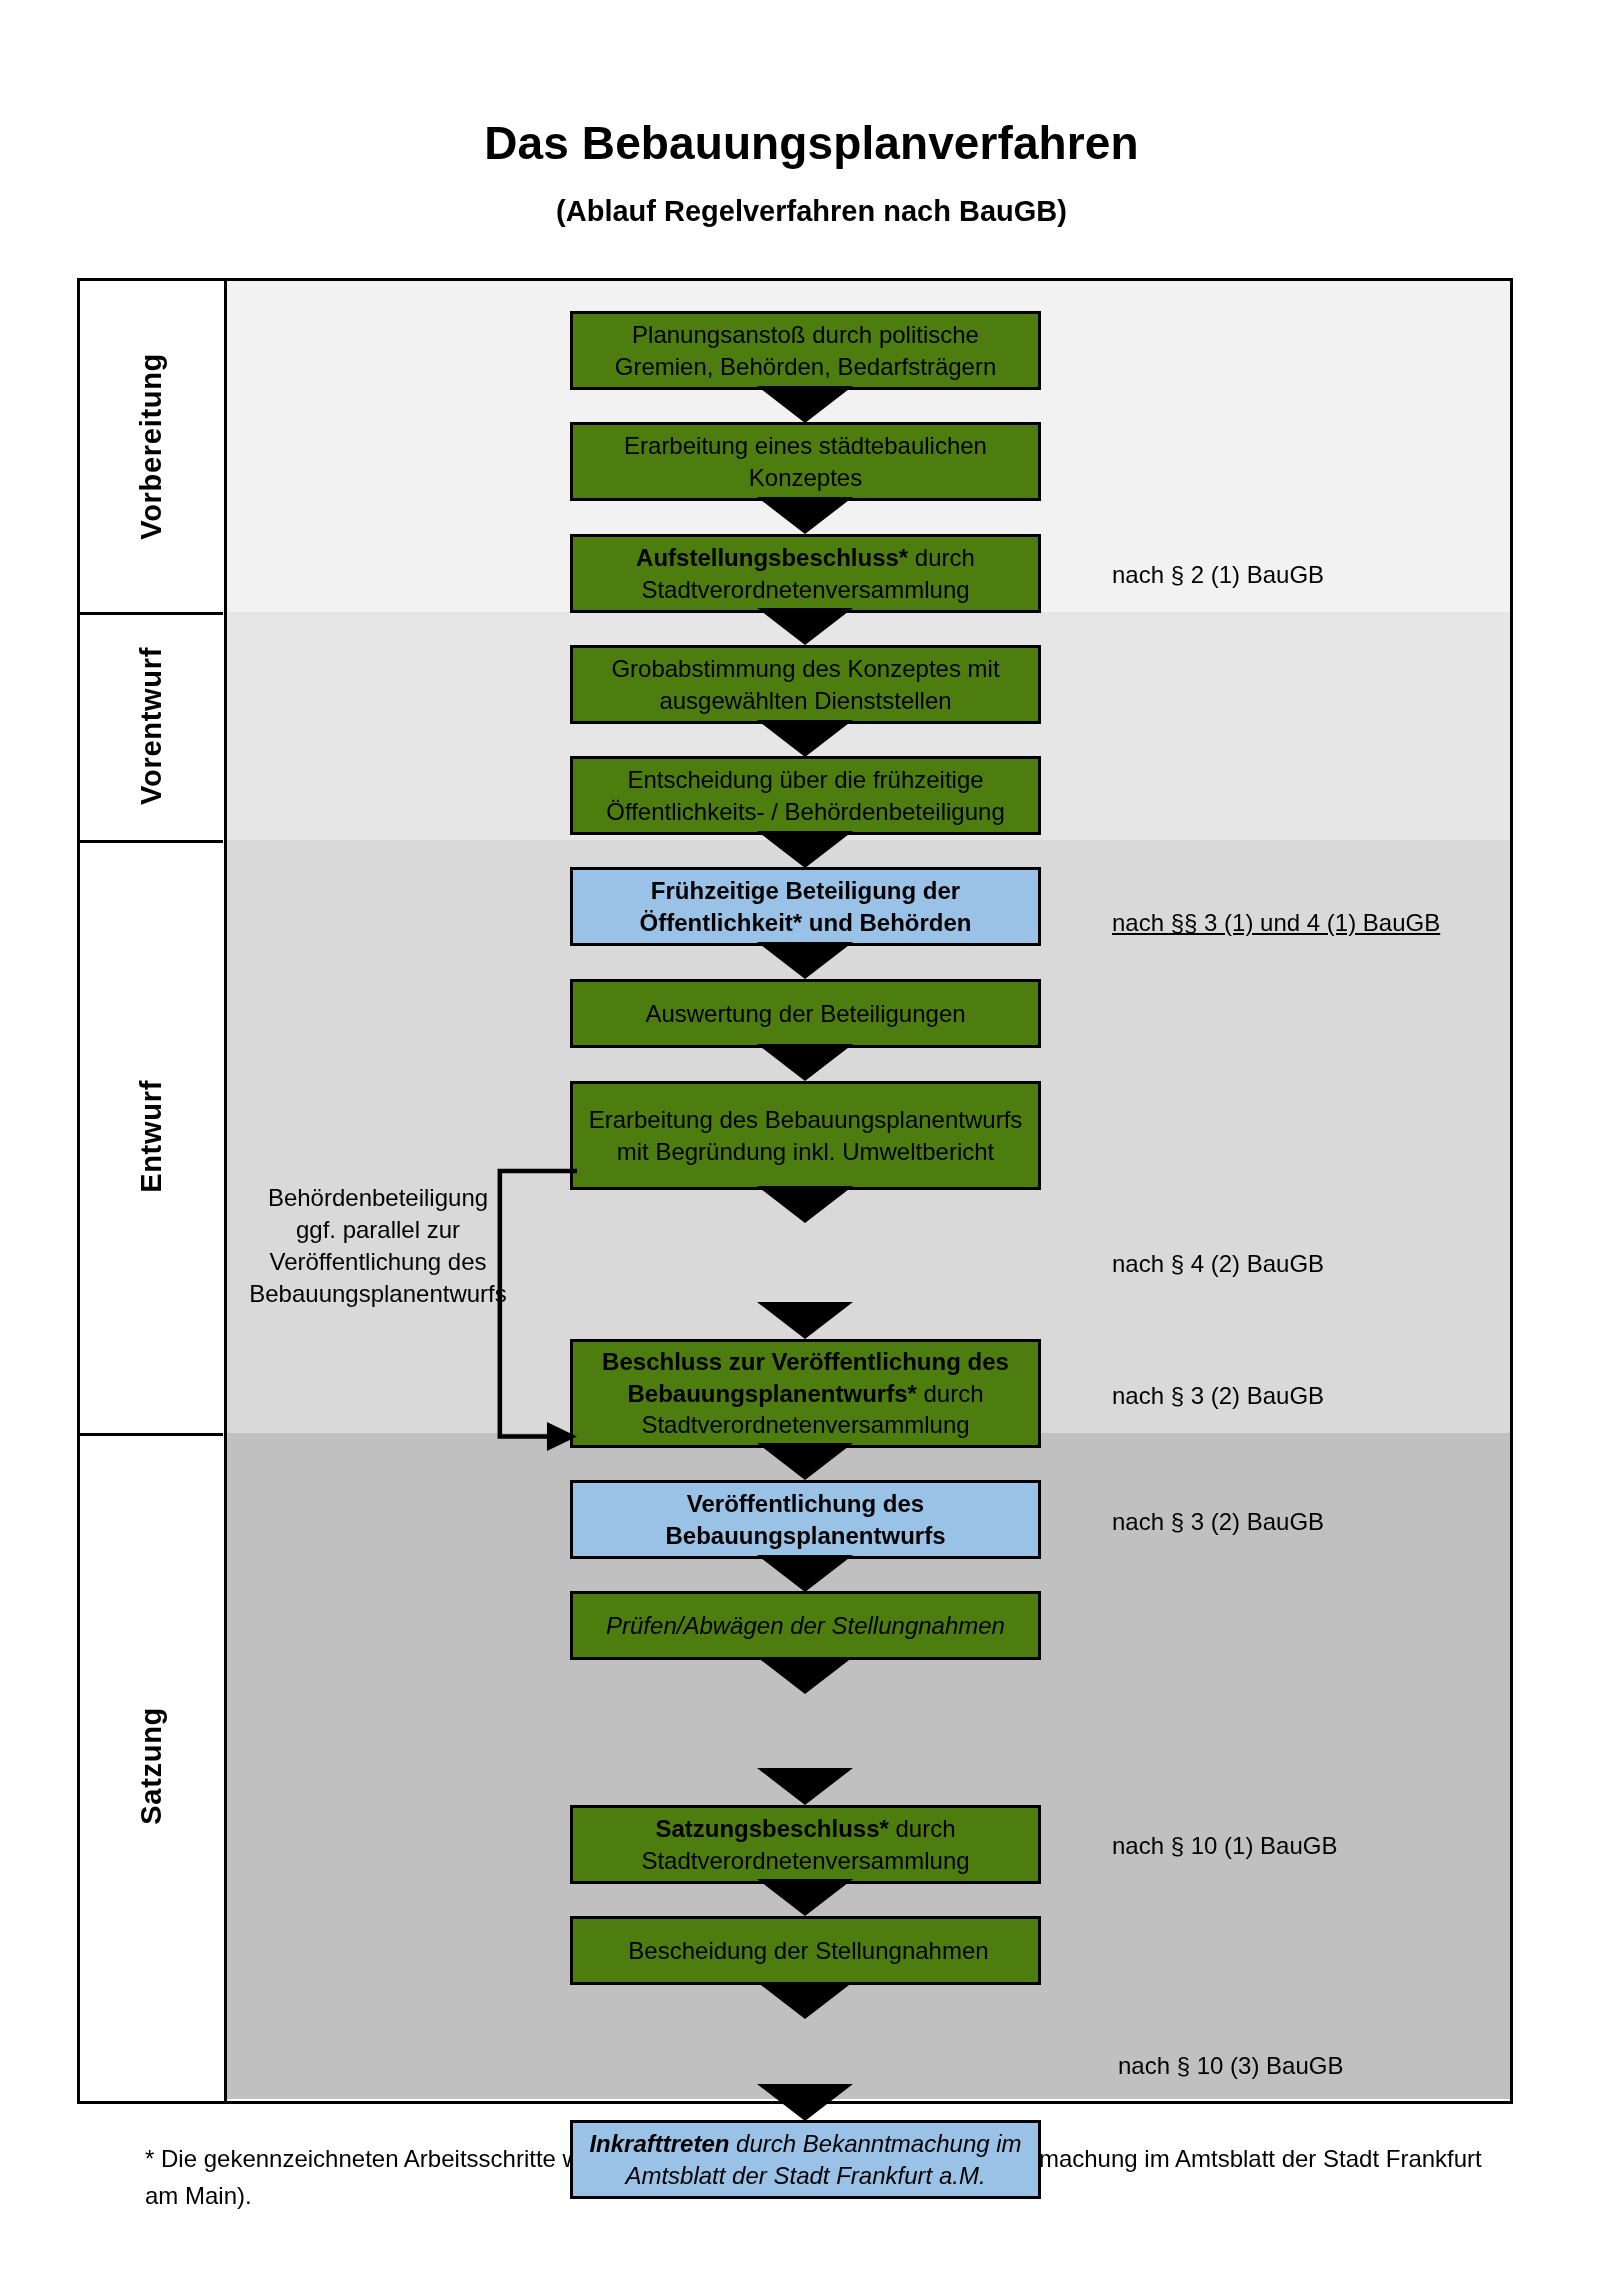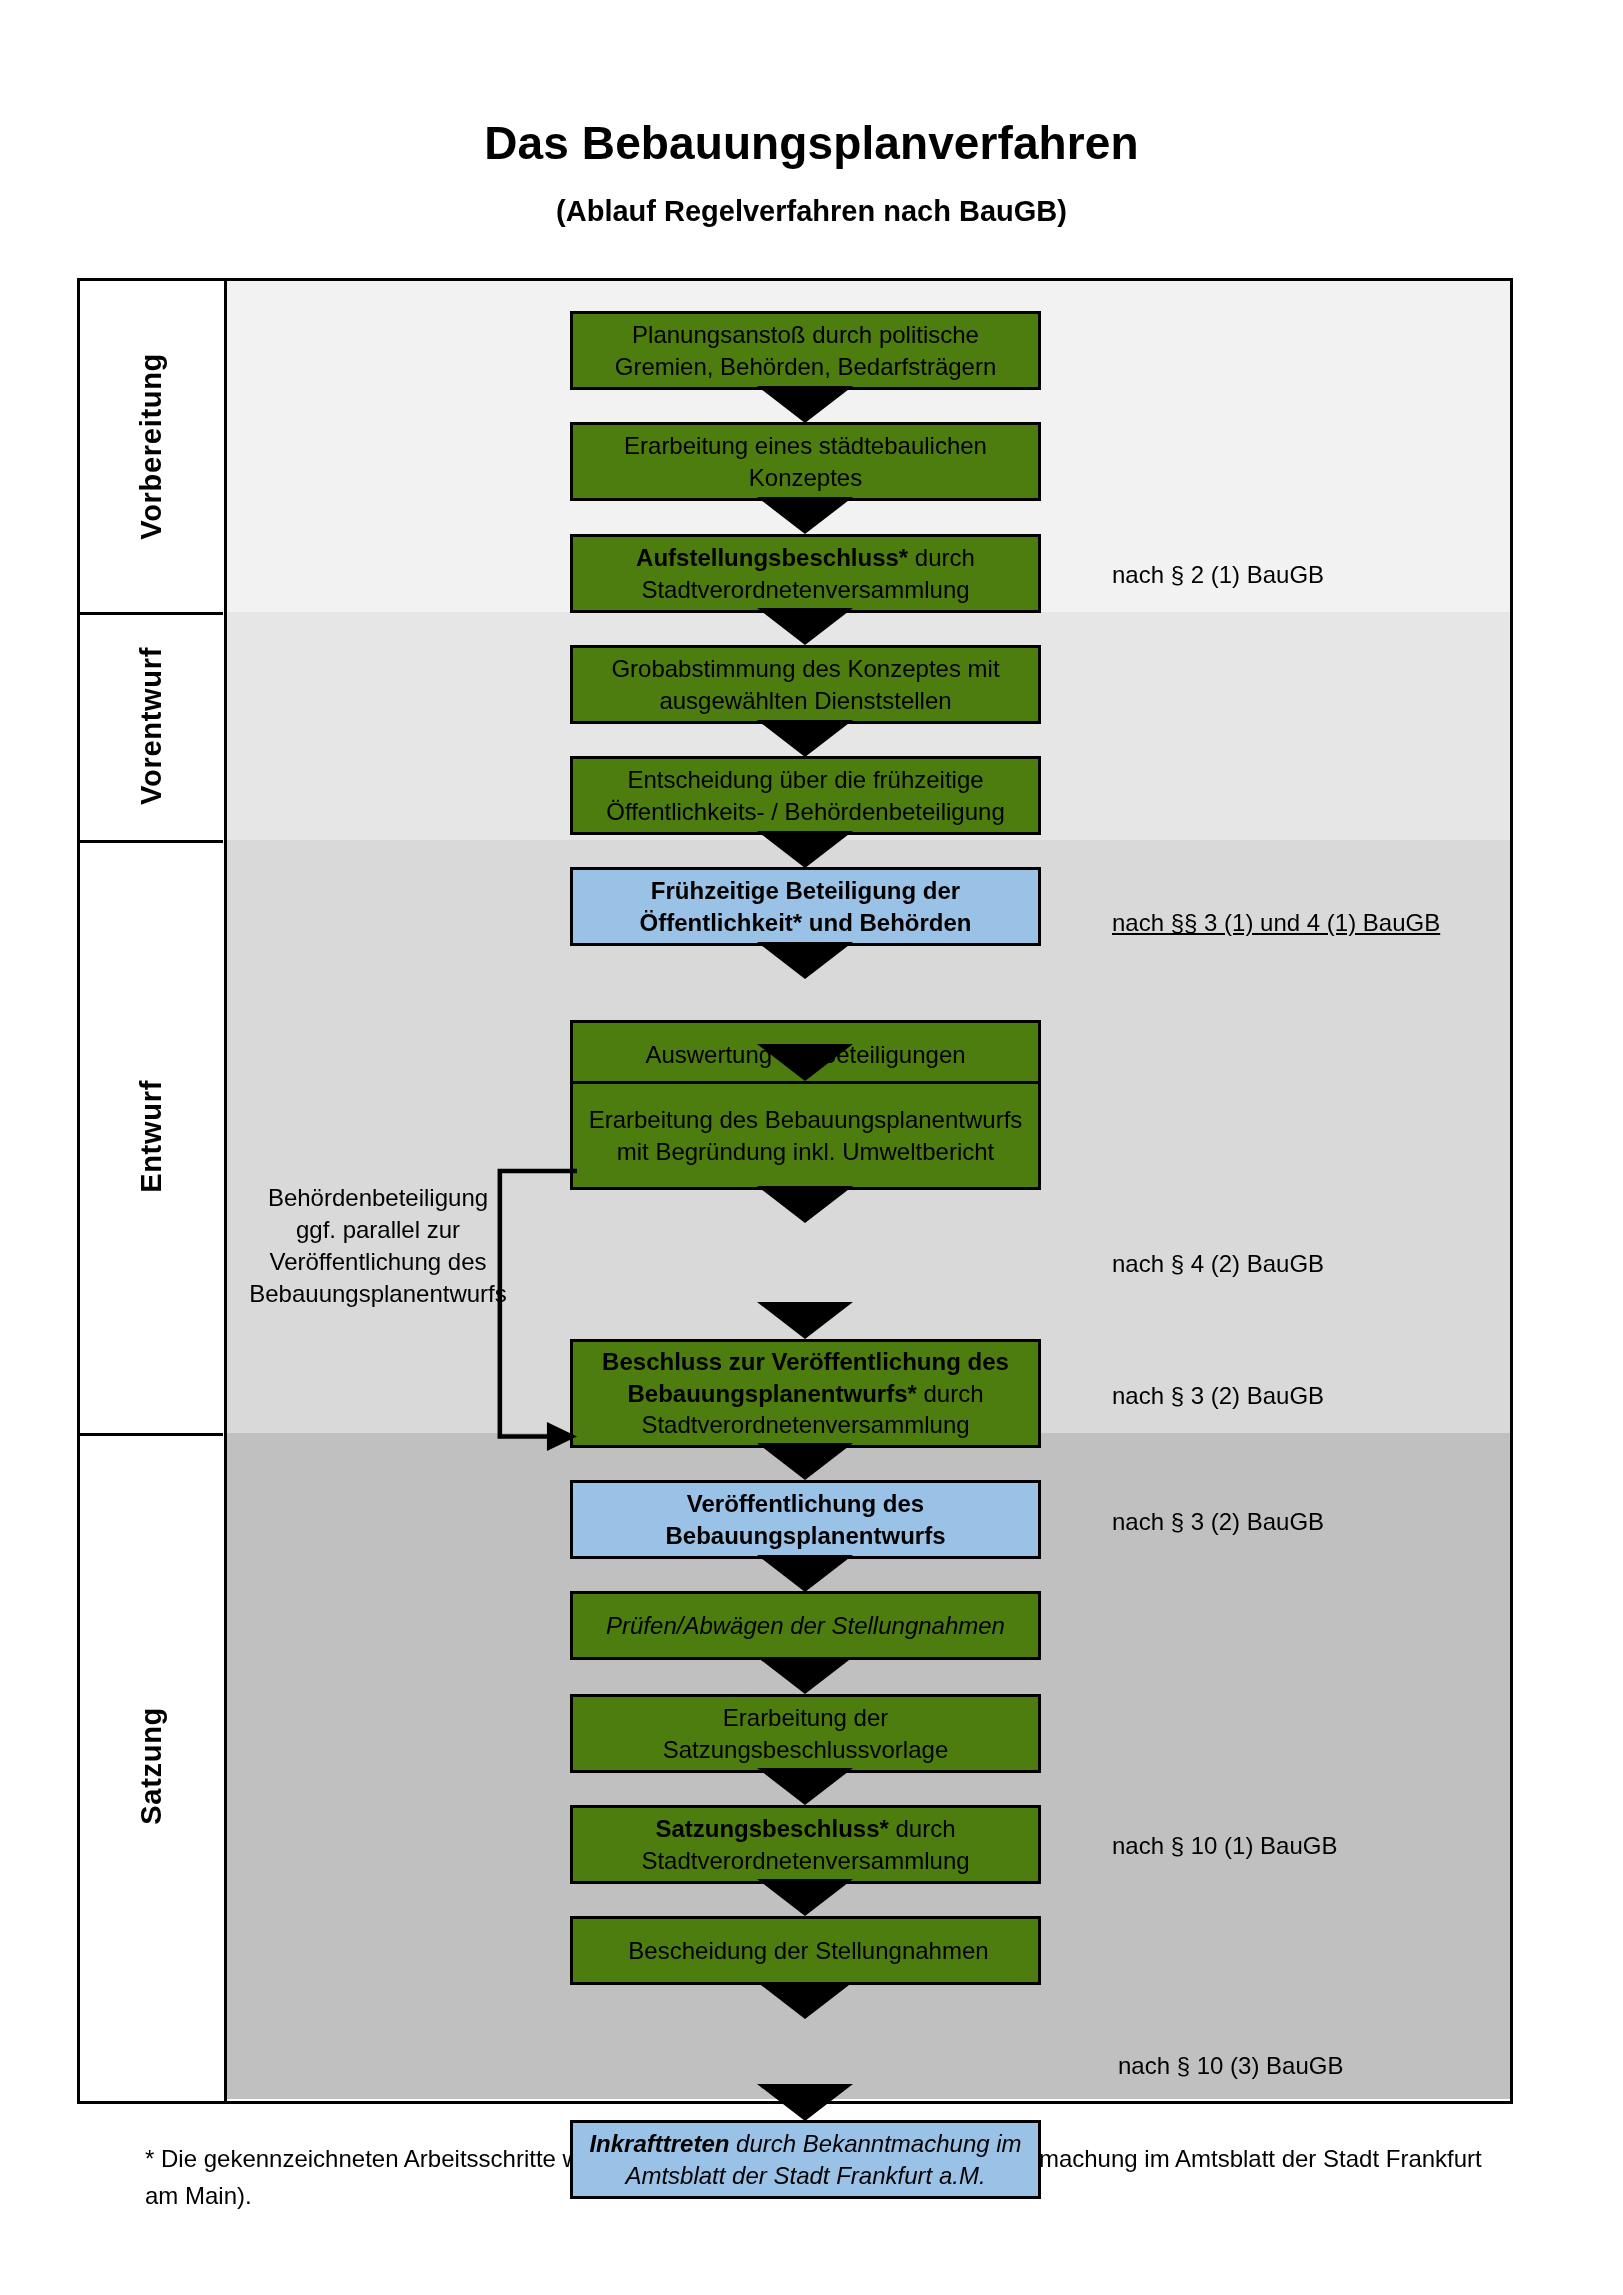--- a/index.html
+++ b/index.html
@@ -237,21 +237,21 @@
   <div class="fbox" style="top:475px;height:79px;">
     <span class="btext">Entscheidung über die frühzeitige Öffentlichkeits- / Behördenbeteiligung</span>
   </div>
   <div class="darrow" style="top:550px;"></div>
 
   <div class="fbox blue" style="top:586px;height:79px;">
     <span class="btext"><b>Frühzeitige Beteiligung der Öffentlichkeit* und Behörden</b></span>
   </div>
   <div class="darrow" style="top:661px;"></div>
 
-  <div class="fbox" style="top:739px;height:69px;justify-content:center;">
+  <div class="fbox" style="top:698px;height:69px;justify-content:center;">
     <span class="btext">Auswertung der Beteiligungen</span>
   </div>
   <div class="darrow" style="top:763px;"></div>
 
   <div class="fbox" style="top:800px;height:109px;">
     <span class="btext">Erarbeitung des Bebauungsplanentwurfs mit Begründung inkl. Umweltbericht</span>
   </div>
   <div class="darrow" style="top:905px;"></div>
 
   <div class="darrow" style="top:1021px;"></div>
@@ -264,23 +264,20 @@
   <div class="fbox blue" style="top:1199px;height:79px;">
     <span class="btext"><b>Veröffentlichung des Bebauungsplanentwurfs</b></span>
   </div>
   <div class="darrow" style="top:1274px;"></div>
 
   <div class="fbox" style="top:1310px;height:69px;font-style:italic;">
     <span class="btext">Prüfen/Abwägen der Stellungnahmen</span>
   </div>
   <div class="darrow" style="top:1376px;"></div>
 
-  <div class="fbox" style="top:1413px;height:79px;">
-    <span class="btext">Erarbeitung der Satzungsbeschlussvorlage</span>
-  </div>
   <div class="darrow" style="top:1487px;"></div>
 
   <div class="fbox" style="top:1524px;height:79px;">
     <span class="btext"><b>Satzungsbeschluss*</b><span> durch Stadtverordnetenversammlung</span></span>
   </div>
   <div class="darrow" style="top:1598px;"></div>
 
   <div class="fbox" style="top:1635px;height:69px;padding-left:6px;">
     <span class="btext">Bescheidung der Stellungnahmen</span>
   </div>

